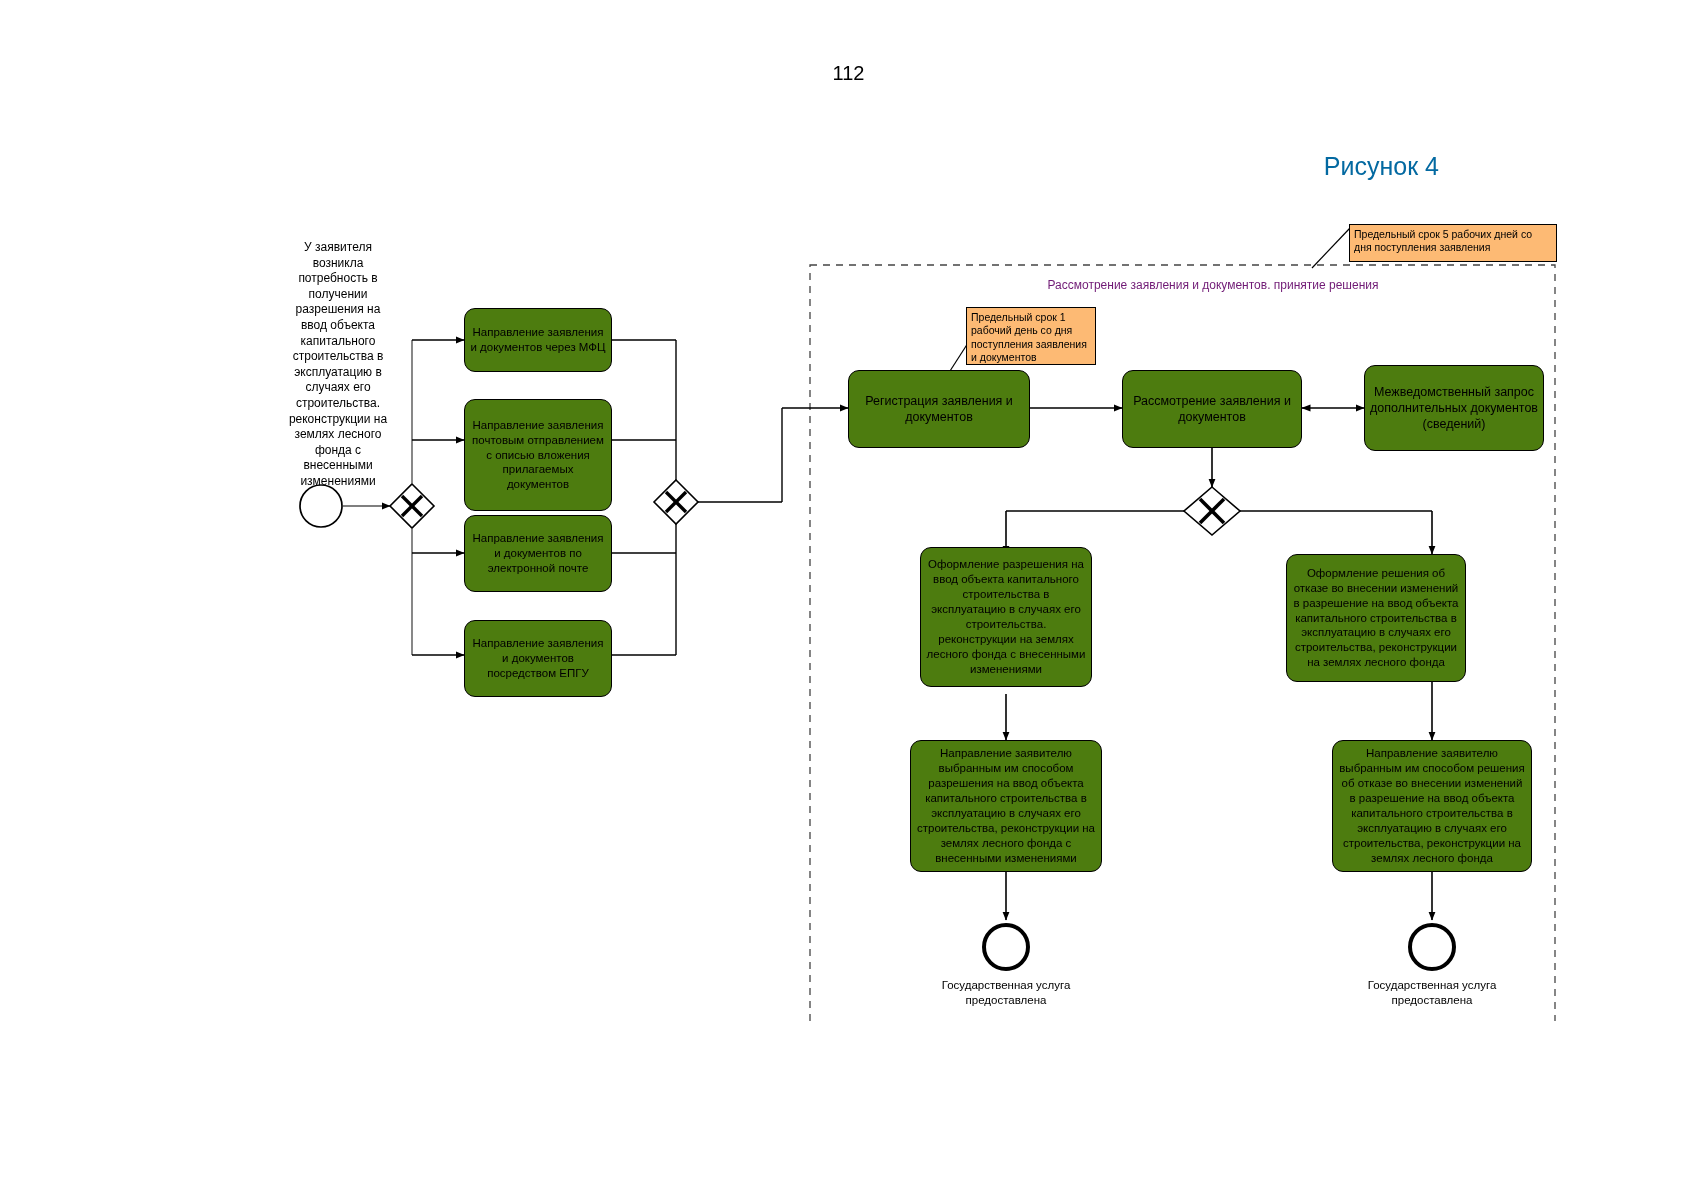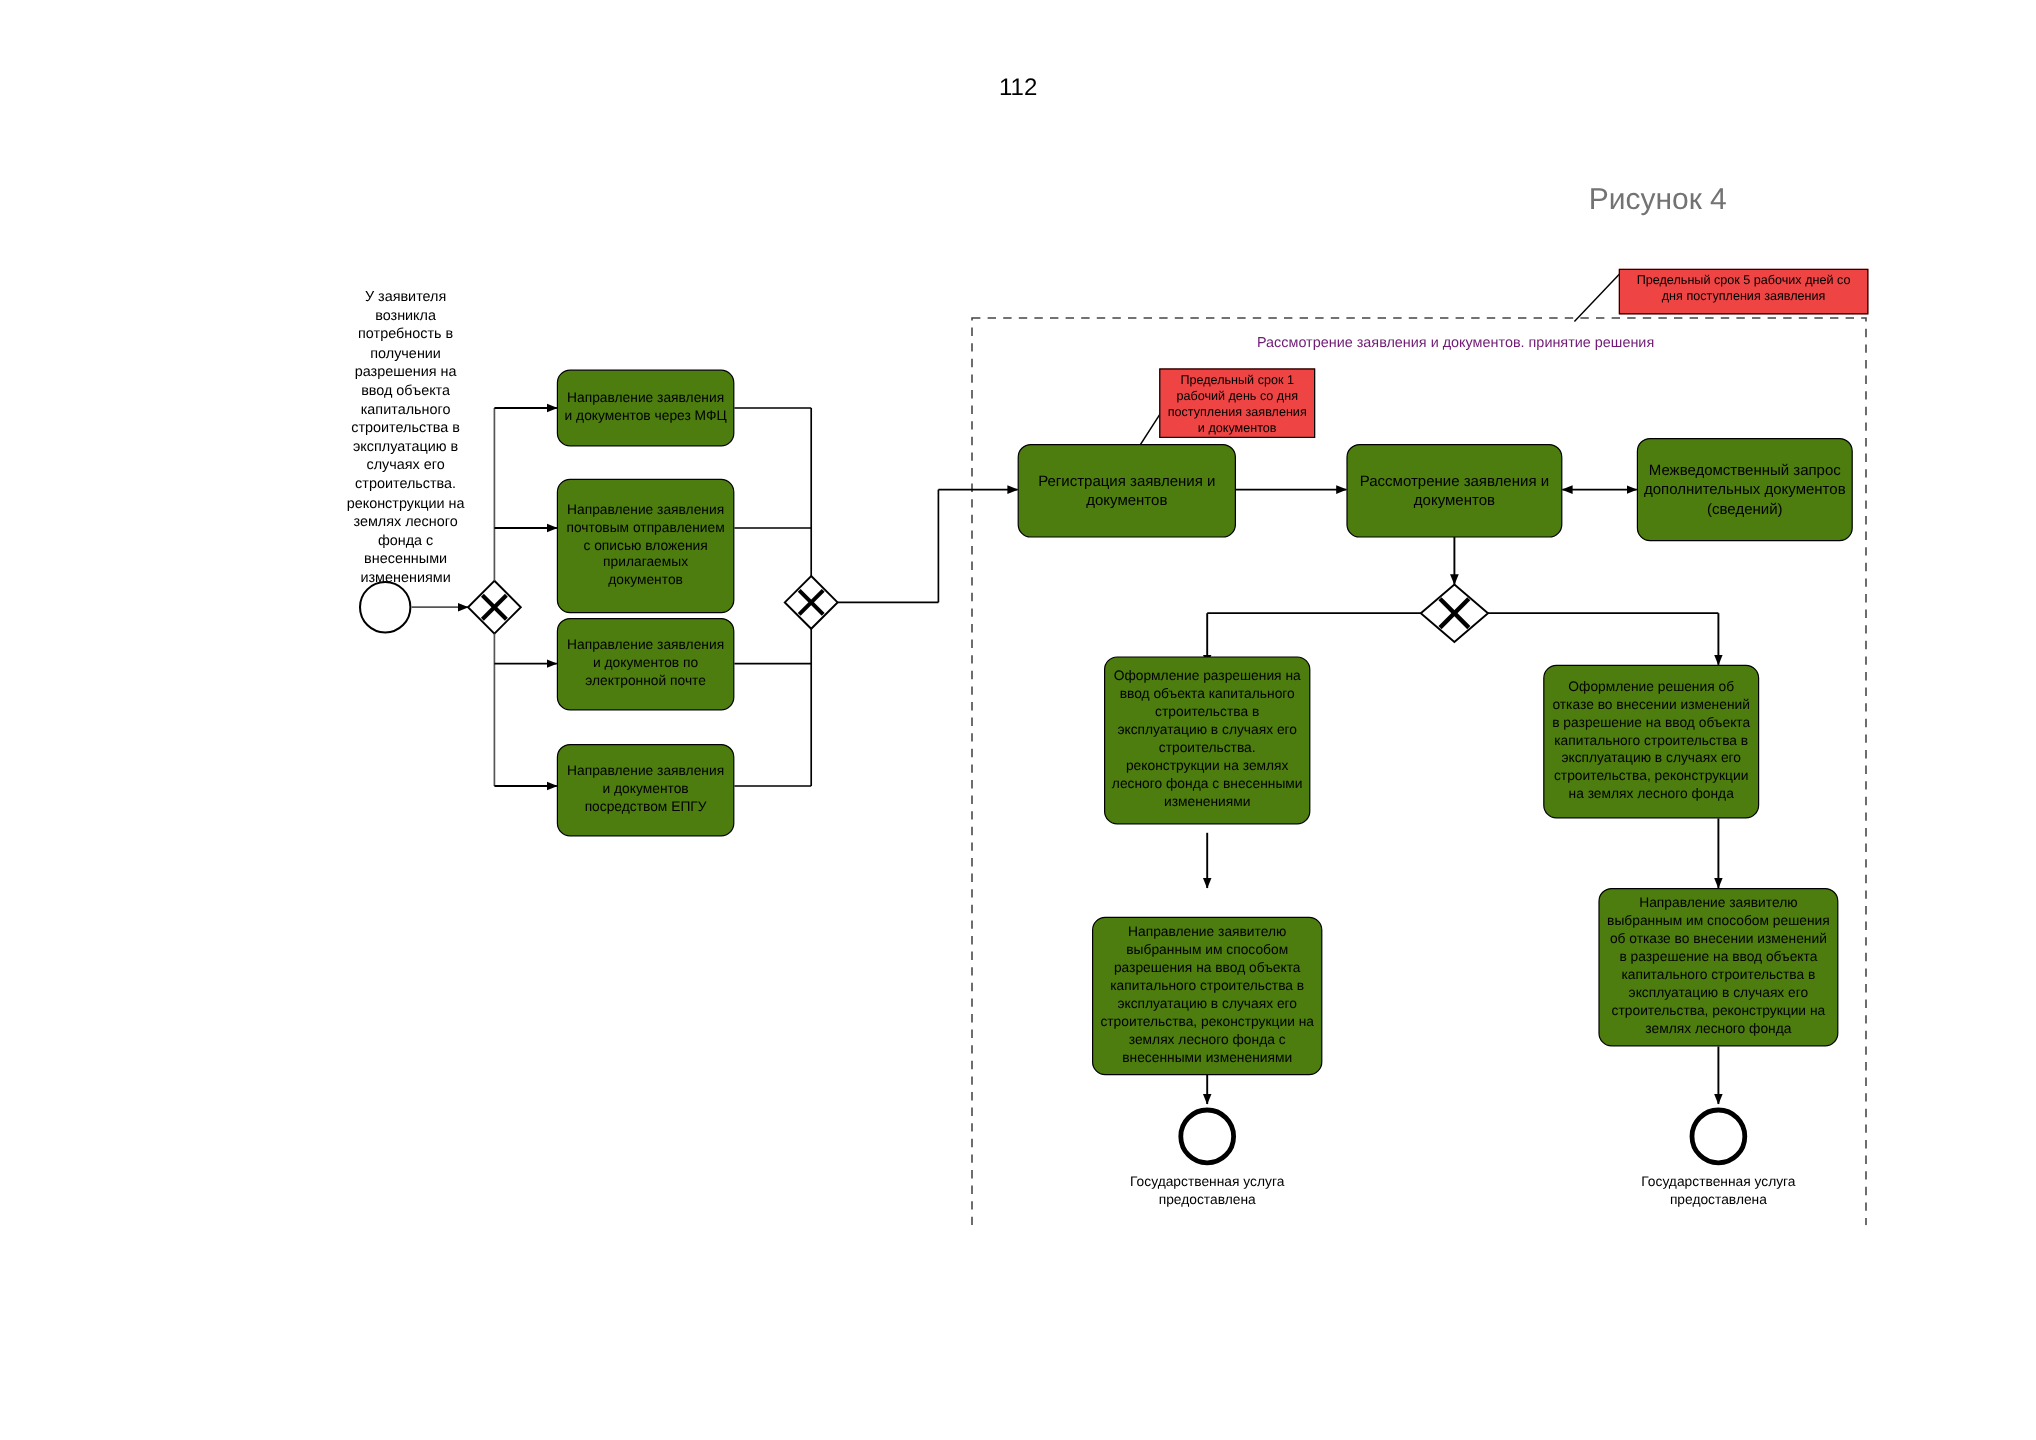--- a/index.html
+++ b/index.html
@@ -26,21 +26,21 @@
     width: 1697px;
     text-align: center;
     font-size: 20px;
     color: #000;
   }
   .figure-title {
     position: absolute;
     top: 152px;
     right: 258px;
     font-size: 25px;
-    color: #737373;
+    color: #0369a1;
     white-space: nowrap;
   }
   svg.canvas {
     position: absolute;
     top: 0;
     left: 0;
     width: 1697px;
     height: 1200px;
   }
   .task {
@@ -58,22 +58,21 @@
     padding: 3px 5px;
     color: #000;
   }
   .task.big {
     font-size: 12.5px;
   }
   .annot {
     position: absolute;
     box-sizing: border-box;
     border: 1.2px solid #000;
-    background: #ef4444;
-    text-align: center;
+    background: #fdba74;
     font-size: 10.5px;
     line-height: 1.28;
     padding: 3px 4px;
     color: #000;
   }
   .plain-label {
     position: absolute;
     text-align: center;
     font-size: 11.5px;
     line-height: 1.32;
@@ -192,19 +191,19 @@
   <div class="annot" style="left:1349px; top:224px; width:208px; height:38px;">Предельный срок 5 рабочих дней со дня поступления заявления</div>
   <div class="annot" style="left:966px; top:307px; width:130px; height:58px;">Предельный срок 1 рабочий день со дня поступления заявления и документов</div>
 
   <div class="task big" style="left:848px; top:370px; width:182px; height:78px;">Регистрация заявления и документов</div>
   <div class="task big" style="left:1122px; top:370px; width:180px; height:78px;">Рассмотрение заявления и документов</div>
   <div class="task big" style="left:1364px; top:365px; width:180px; height:86px;">Межведомственный запрос дополнительных документов (сведений)</div>
 
   <div class="task" style="left:920px; top:547px; width:172px; height:140px;">Оформление разрешения на ввод объекта капитального строительства в эксплуатацию в случаях его строительства. реконструкции на землях лесного фонда с внесенными изменениями</div>
   <div class="task" style="left:1286px; top:554px; width:180px; height:128px;">Оформление решения об отказе во внесении изменений в разрешение на ввод объекта капитального строительства в эксплуатацию в случаях его строительства, реконструкции на землях лесного фонда</div>
 
-  <div class="task" style="left:910px; top:740px; width:192px; height:132px;margin-top:24px;">Направление заявителю выбранным им способом разрешения на ввод объекта капитального строительства в эксплуатацию в случаях его строительства, реконструкции на землях лесного фонда с внесенными изменениями</div>
+  <div class="task" style="left:910px; top:740px; width:192px; height:132px;">Направление заявителю выбранным им способом разрешения на ввод объекта капитального строительства в эксплуатацию в случаях его строительства, реконструкции на землях лесного фонда с внесенными изменениями</div>
   <div class="task" style="left:1332px; top:740px; width:200px; height:132px;">Направление заявителю выбранным им способом решения об отказе  во внесении изменений в разрешение на ввод объекта капитального строительства в эксплуатацию в случаях его строительства, реконструкции на землях лесного фонда</div>
 
   <div class="plain-label" style="left:916px; top:978px; width:180px;">Государственная услуга предоставлена</div>
   <div class="plain-label" style="left:1336px; top:978px; width:192px;">Государственная услуга предоставлена</div>
 
 </div>
 
 </body></html>

